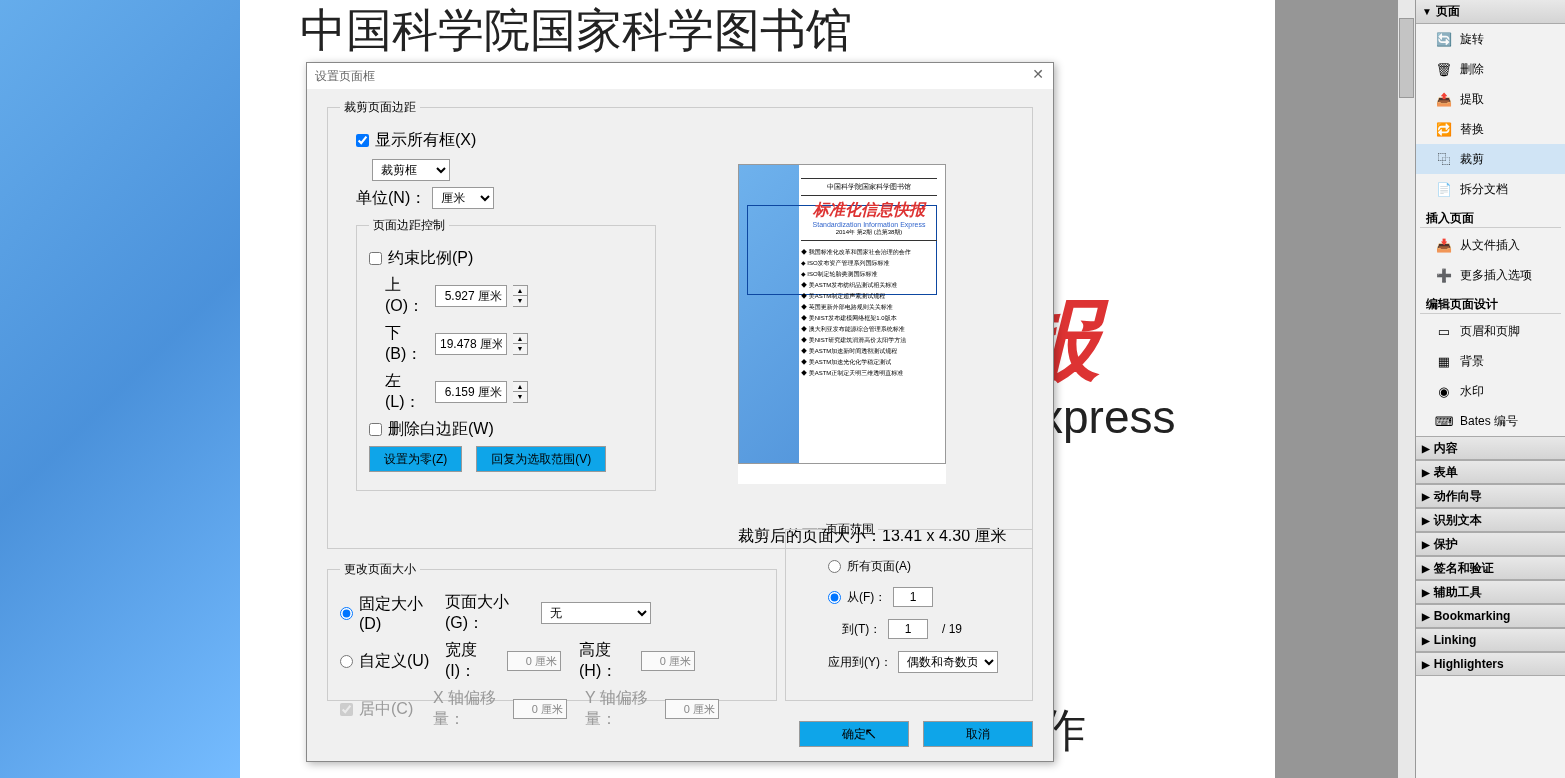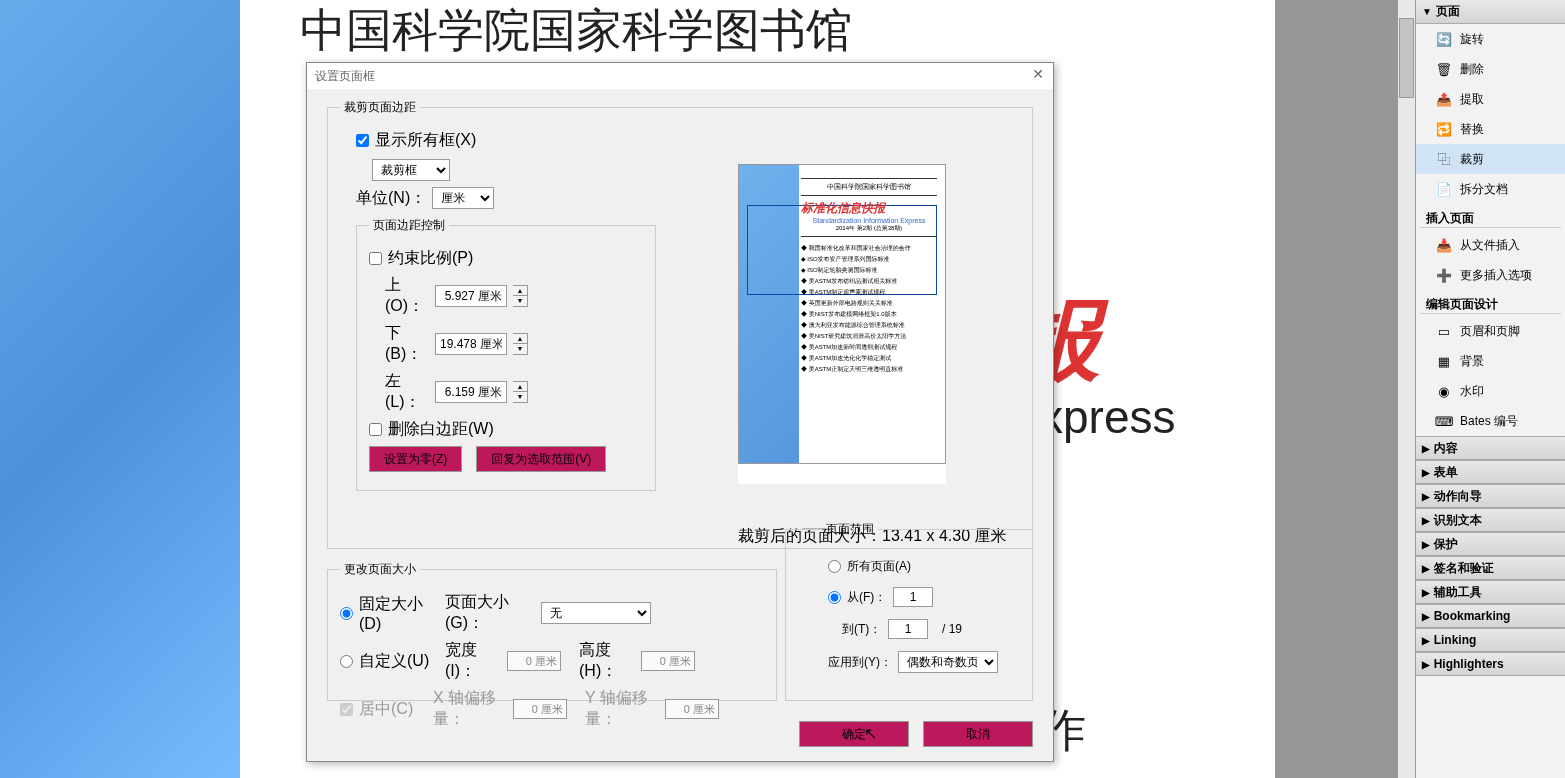--- a/index.html
+++ b/index.html
@@ -21,37 +21,37 @@
 fieldset legend { font-size: 12px; padding: 0 4px; }
 
 .row { display: flex; align-items: center; margin: 6px 0; gap: 6px; }
 .row label { font-size: 16px; }
 .checkbox { width: 13px; height: 13px; }
 .sel { height: 22px; border: 1px solid #999; background: #fff; font-size: 12px; padding: 0 4px; }
 .input-num { width: 72px; height: 22px; border: 1px solid #999; font-size: 12px; padding: 0 4px; text-align: right; }
 .spinner { display: inline-flex; flex-direction: column; border: 1px solid #999; border-left: 0; height: 22px; }
 .spinner div { width: 14px; height: 10px; font-size: 7px; text-align: center; line-height: 10px; background: #f4f4f4; border-bottom: 1px solid #999; cursor: pointer; }
 .spinner div:last-child { border-bottom: 0; }
-.btn { height: 26px; border: 1px solid #999; background: #be185d; font-size: 12px; padding: 0 14px; cursor: pointer; }
+.btn { height: 26px; border: 1px solid #999; background: #0ea5e9; font-size: 12px; padding: 0 14px; cursor: pointer; }
 .radio { width: 13px; height: 13px; }
 
 .crop-fieldset { margin-top: 10px; padding-left: 12px; }
 .show-all { margin-left: 16px; margin-bottom: 8px; }
 .unit-row { margin-left: 16px; }
 .margin-fieldset { margin: 8px 16px; }
 .margin-grid label { width: 44px; display: inline-block; }
 .margin-grid .row { margin-left: 16px; }
 
 .preview { position: absolute; left: 410px; top: 48px; width: 208px; height: 320px; background: #fff; }
 .preview-page { width: 100%; height: 300px; border: 1px solid #999; position: relative; }
 .crop-rect { position: absolute; left: 8px; top: 40px; width: 190px; height: 90px; border: 1px solid #0d47a1; }
 .preview-bg { position: absolute; left: 0; top: 0; width: 60px; height: 298px; background: linear-gradient(135deg,#4a9ee8,#2b7ed4); opacity: 0.8; }
 .preview-body { position: absolute; left: 62px; top: 10px; right: 8px; font-size: 8px; }
 .preview-body hr { margin: 3px 0; border: 0; border-top: 1px solid #333; }
-.preview-body .prev-red { color: #d33; font-weight: bold; font-style: italic; font-size: 12px; text-align: left; margin-top: 4px; }
+.preview-body .prev-red { color: #d33; font-weight: bold; font-style: italic; font-size: 16px; text-align: center; margin-top: 4px; }
 .preview-body .prev-eng { color: #3366cc; font-size: 7px; text-align: center; }
 .preview-body .prev-sub { font-size: 6px; text-align: center; }
 .preview-body ul { list-style: none; margin-top: 6px; }
 .preview-body li { font-size: 6px; line-height: 11px; }
 .preview-body li:before { content: "◆ "; }
 .preview-caption { position: absolute; left: 410px; top: 410px; font-size: 16px; }
 
 .change-size { position: absolute; left: 20px; bottom: 60px; width: 450px; height: 140px; margin: 0; }
 .change-size .row label { width: 90px; }
 .change-size .input-small { width: 54px; height: 20px; border: 1px solid #999; font-size: 11px; padding: 0 3px; text-align: right; background: #fafafa; color: #888; }

